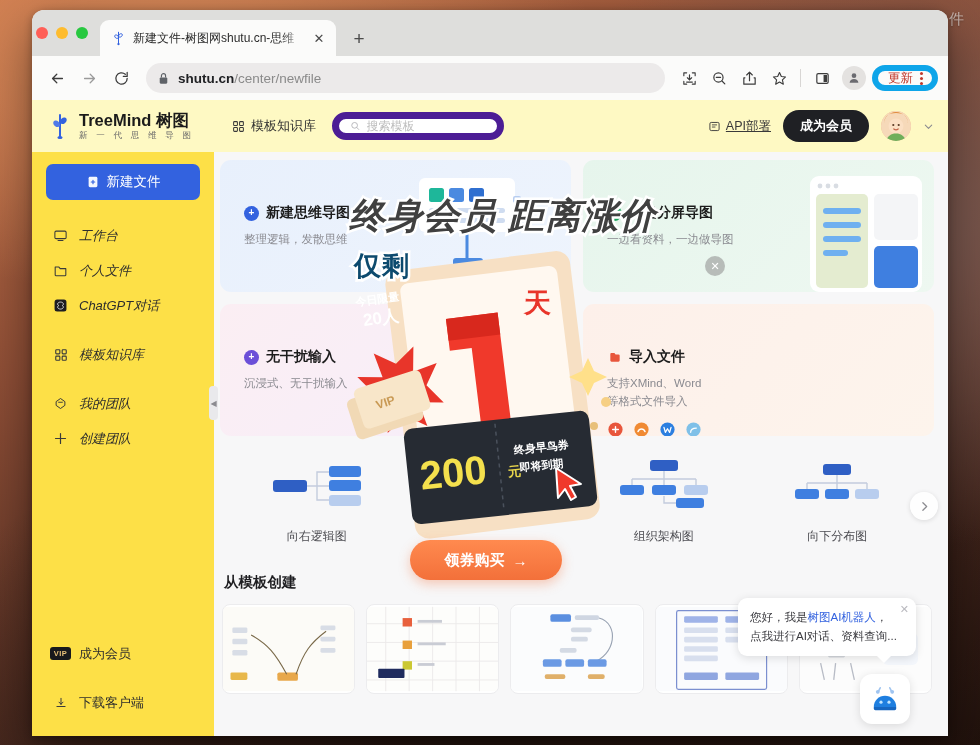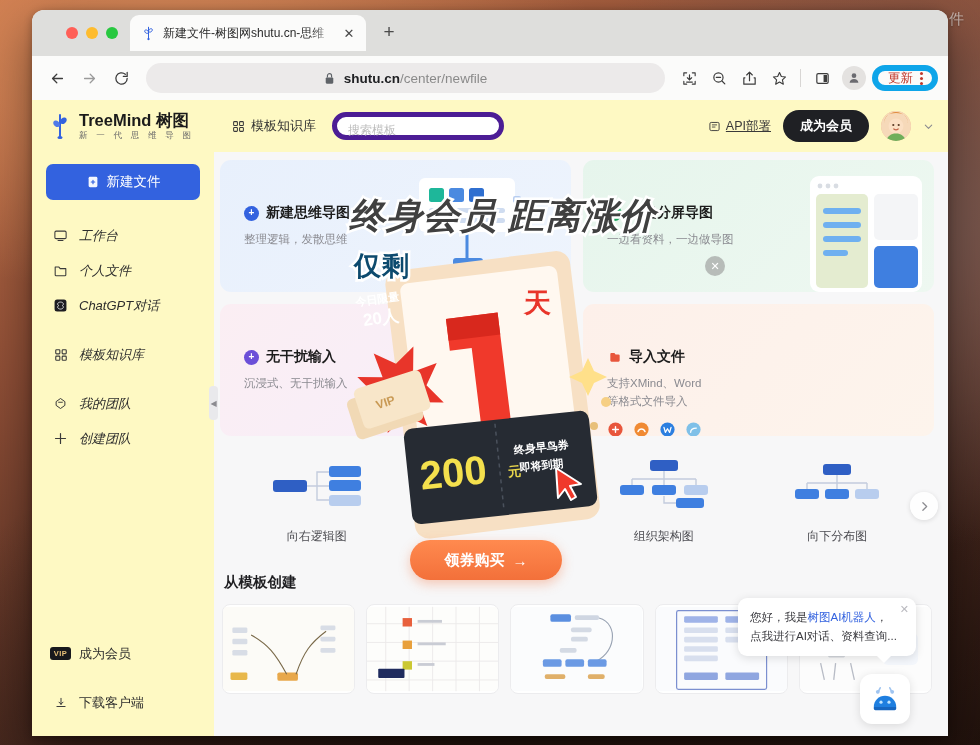--- a/index.html
+++ b/index.html
@@ -30,21 +30,21 @@
     background: #f1f0ee;
     border-radius: 12px 12px 0 0;
     box-shadow: 0 18px 50px rgba(0,0,0,.45), 0 2px 8px rgba(0,0,0,.3);
     overflow: hidden;
     display: flex; flex-direction: column;
   }
 
   
   .tabstrip {
     height: 46px; background: #dededc;
-    display: flex; align-items: center; padding-left: 32px; flex: none;
+    display: flex; align-items: flex-end; padding-left: 2px; flex: none;
     position: relative;
   }
   .traffic { display: flex; gap: 8px; align-items: center; height: 46px; padding: 0 12px 0 2px; }
   .dot { width: 12px; height: 12px; border-radius: 50%; }
   .dot.red { background: #ff5f57; }
   .dot.yellow { background: #febc2e; }
   .dot.green { background: #28c840; }
 
   .tab {
     height: 36px; min-width: 236px; max-width: 236px;
@@ -76,21 +76,21 @@
     gap: 2px; padding: 0 10px; flex: none;
   }
   .navbtn {
     width: 30px; height: 30px; border-radius: 50%;
     display: flex; align-items: center; justify-content: center;
     color: #3c3c3c;
   }
   .omnibox {
     flex: 1; height: 30px; margin: 0 8px; background: #eceaea;
     border-radius: 15px; display: flex; align-items: center;
-    padding: 0 12px; gap: 9px; justify-content: center;
+    padding: 0 12px; gap: 9px;
   }
   .url { font-size: 13.5px; color: #8a8a8a; }
   .url b { color: #202124; font-weight: 600; }
   .tbicon {
     width: 28px; height: 28px; border-radius: 50%;
     display: flex; align-items: center; justify-content: center; color: #3c3c3c;
   }
   .sep { width: 1px; height: 18px; background: #d8d6d4; margin: 0 5px; }
   .avatar-btn {
     width: 24px; height: 24px; border-radius: 50%; background: #e4e2e0;
@@ -122,42 +122,42 @@
   .logo-sub {
     font-size: 8.5px; color: #6a6a6a; letter-spacing: 3.2px;
     white-space: nowrap; margin-top: 1px;
   }
   .hdr-link {
     display: flex; align-items: center; gap: 6px;
     font-size: 13px; color: #303030; margin-left: 14px; white-space: nowrap;
   }
   .hdr-search {
     width: 172px; height: 28px; margin-left: 16px;
-    border: 5px solid #4c1d95; border-radius: 14px; background: #fff;
-    display: flex; align-items: center; gap: 6px; padding: 0 11px; flex-direction: column;
+    border: 7px solid #4c1d95; border-radius: 14px; background: #fff;
+    display: flex; align-items: center; gap: 6px; padding: 0 11px;
   }
   .hdr-search input {
     border: 0; outline: 0; background: transparent; font-size: 12px;
     color: #333; width: 100%; font-family: inherit;
   }
   .hdr-search input::placeholder { color: #bdbdbd; }
   .hdr-right { margin-left: auto; display: flex; align-items: center; gap: 12px; }
   .api-link { display: flex; align-items: center; gap: 5px; font-size: 12.5px; color: #3a3a3a; text-decoration: underline; }
   .member-pill {
     background: #1f2024; color: #fff; font-size: 13px; font-weight: 600;
     padding: 7px 17px; border-radius: 16px; white-space: nowrap;
   }
   .user-avatar {
     width: 30px; height: 30px; border-radius: 50%; overflow: hidden;
     background: #f0c39a; position: relative; flex: none;
   }
 
   
   .sidebar {
-    width: 182px; padding: 60px 0 0 0; background: #fef9c3;
+    width: 182px; padding: 60px 0 0 0; background: #fde047;
     display: flex; flex-direction: column; flex: none; position: relative; z-index: 5; text-align: center;
   }
   .newfile-btn {
     margin: 4px 14px 18px 14px; height: 36px; background: #3362df; color: #fff;
     border-radius: 7px; display: flex; align-items: center; justify-content: center;
     gap: 7px; font-size: 13.5px; font-weight: 500;
   }
   .snav { display: flex; flex-direction: column; font-style: italic; }
   .snav-item {
     height: 35px; display: flex; align-items: center; gap: 10px;

